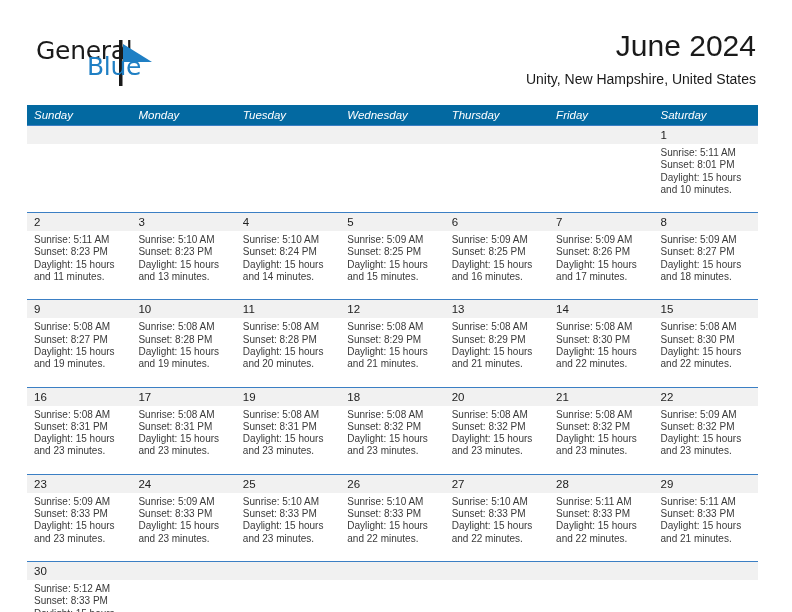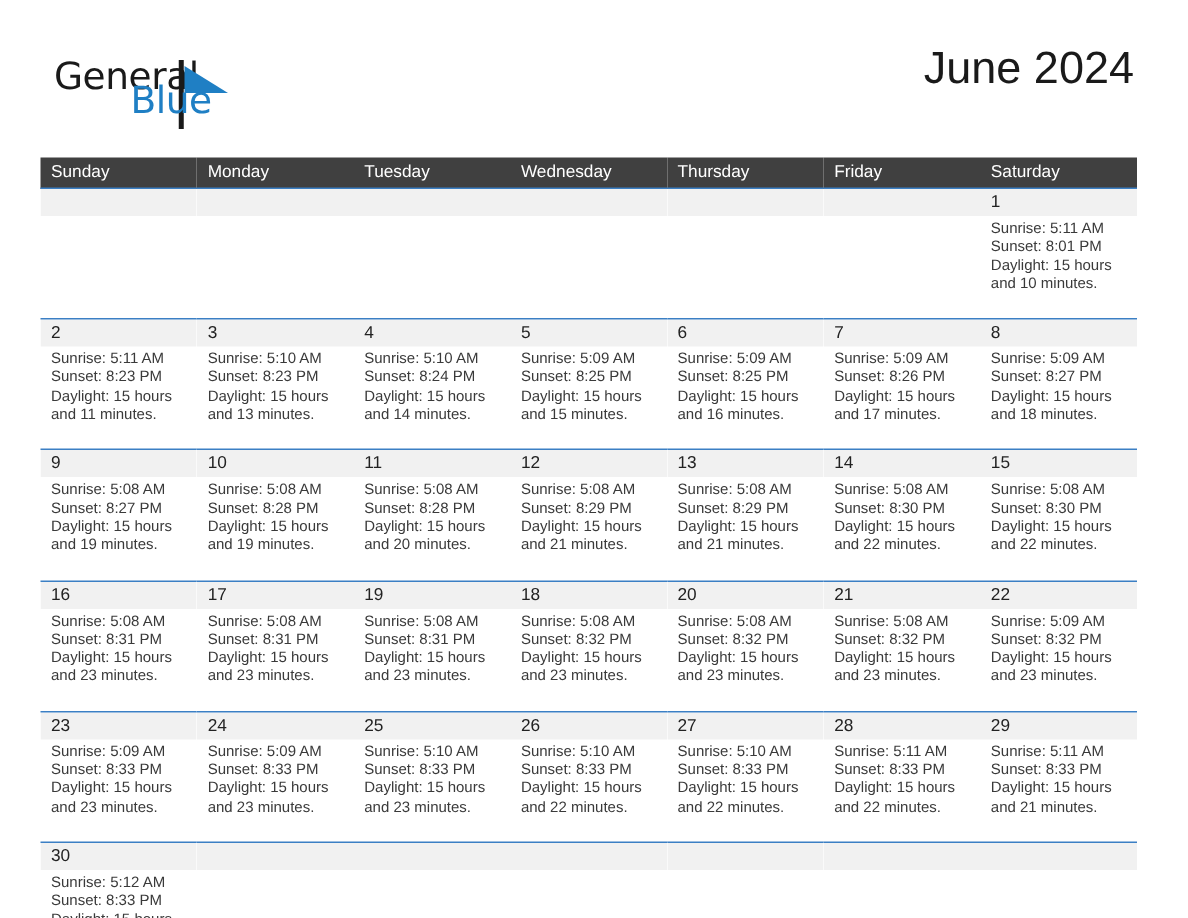--- a/index.html
+++ b/index.html
@@ -84,28 +84,29 @@
   
   .calendar {
     position: absolute;
     left: 27px;
     top: 105px;
     width: 731px;
     border-collapse: collapse;
     table-layout: fixed;
   }
   .calendar th {
-    background: #404040;
+    background: #0369a1;
     color: #ffffff;
     font-size: 11.5px;
     font-weight: normal;
     text-align: left;
     padding: 4px 0 4px 7px;
     height: 12px;
     border: none;
+    font-style: italic;
   }
   .calendar td {
     vertical-align: top;
     padding: 0;
     border-top: 1px solid #3b7fc4;
     background: #ffffff;
     height: 68px;
     overflow: hidden;
   }
   .calendar tr.week > td:first-child {
@@ -148,20 +149,21 @@
         <svg width="35" height="46" viewBox="0 0 35 46" xmlns="http://www.w3.org/2000/svg">
           <rect x="0" y="0" width="3.5" height="46" fill="#1a1a1a"></rect>
           <path d="M4 4 L33 22 L4 22 Z" fill="#1f7fc4"></path>
         </svg>
       </span>
       <span class="brand-blue">Blue</span>
     </div>
 
     <div class="title-block">
       <div class="cal-title">June 2024</div>
+      <div class="cal-subtitle">Unity, New Hampshire, United States</div>
     </div>
 
   </div>
 
   <table class="calendar">
     <thead>
       <tr>
         <th>Sunday</th>
         <th>Monday</th>
         <th>Tuesday</th>

